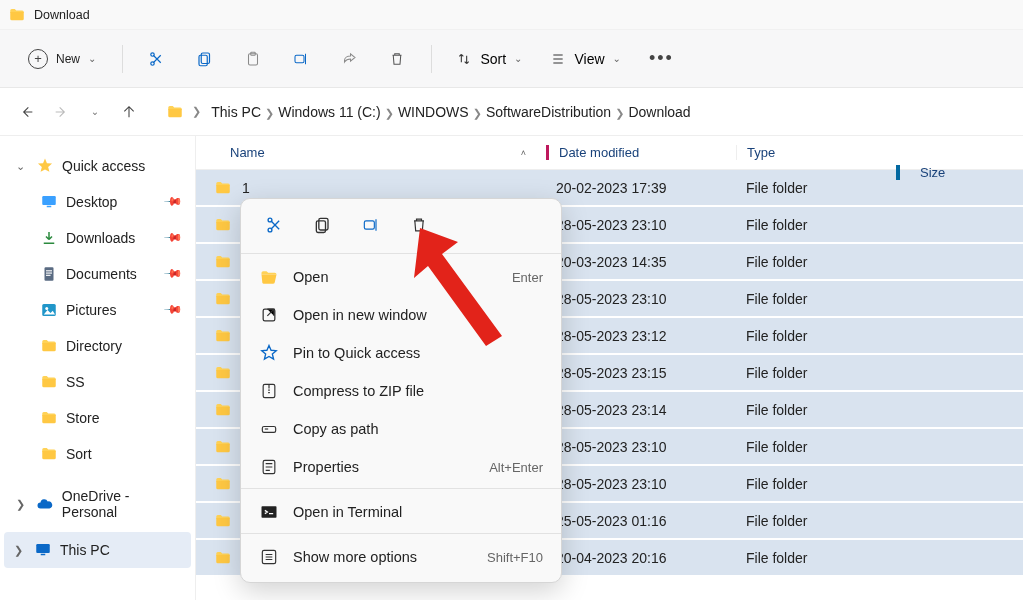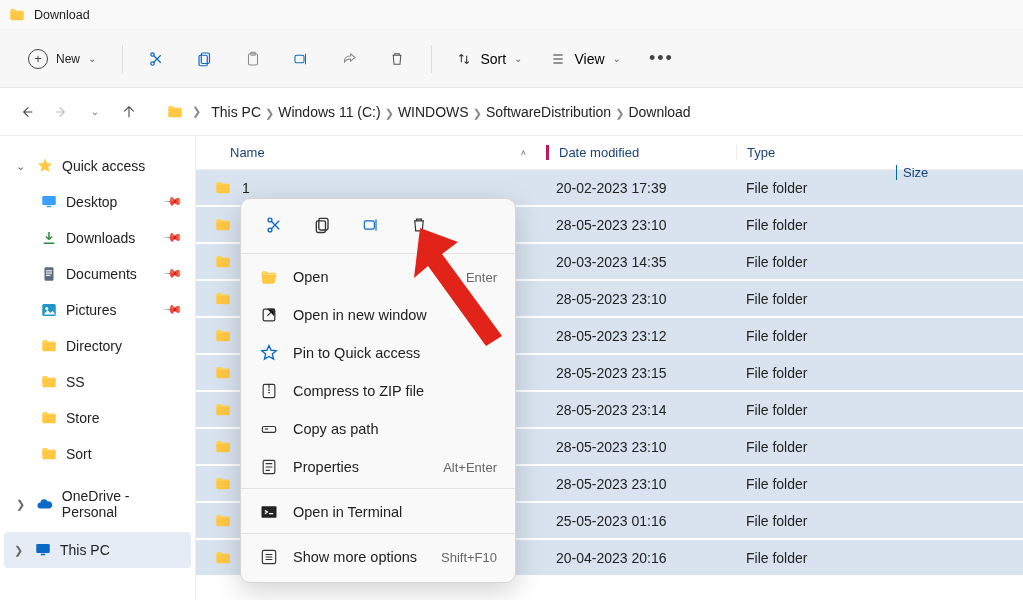--- a/index.html
+++ b/index.html
@@ -41,29 +41,29 @@
 .side-item .pin { position: absolute; right: 14px; color: #888; font-size: 12px; transform: rotate(45deg); }
 .side-item .sicon { width: 18px; height: 18px; display: flex; align-items: center; justify-content: center; }
 
 
 .content { flex: 1; border-left: 1px solid #eee; position: relative; overflow: hidden; }
 .cols { display: flex; height: 34px; align-items: center; border-bottom: 1px solid #eee; font-size: 13px; color: #19427a; }
 .col-name { width: 350px; padding-left: 34px; display: flex; align-items: center; gap: 16px; }
 .col-name .sortup { font-size: 9px; color: #666; margin-left: auto; margin-right: 20px; }
 .col-date { width: 190px; border-left: 3px solid #be185d; padding-left: 10px; }
 .col-type { width: 160px; border-left: 1px solid #eee; padding-left: 10px; }
-.col-size { flex: 1; border-left: 1px solid #0369a1; padding-left: 6px; margin-top: 40px; }
+.col-size { flex: 1; border-left: 4px solid #0369a1; padding-left: 20px; margin-top: 40px; }
 .rows { }
 .row { display: flex; align-items: center; height: 37px; font-size: 14px; color: #222; background: #d9e3ef; border-bottom: 2px solid #fff; }
 .row .rname { width: 350px; padding-left: 18px; display: flex; align-items: center; gap: 10px; overflow: hidden; white-space: nowrap; }
 .row .rdate { width: 190px; padding-left: 10px; }
 .row .rtype { width: 160px; padding-left: 10px; }
 
 
-.ctxmenu { position: absolute; top: 198px; left: 240px; width: 276px; background: #f9f9f9; border: 1px solid #d6d6d6; border-radius: 10px; box-shadow: 0 8px 28px rgba(0,0,0,0.18); z-index: 10; padding-bottom: 6px; overflow: hidden;}
+.ctxmenu { position: absolute; top: 198px; left: 240px; width: 322px; background: #f9f9f9; border: 1px solid #d6d6d6; border-radius: 10px; box-shadow: 0 8px 28px rgba(0,0,0,0.18); z-index: 10; padding-bottom: 6px; overflow: hidden;}
 .ctx-iconrow { display: flex; align-items: center; gap: 8px; padding: 8px 14px 8px 14px; }
 .ctx-iconbtn { width: 40px; height: 36px; display: flex; align-items: center; justify-content: center; border-radius: 6px; cursor: pointer; }
 .ctx-iconbtn svg { width: 20px; height: 20px; }
 .ctx-sep { height: 1px; background: #e2e2e2; margin: 2px 0 4px 0; }
 .ctx-item { display: flex; align-items: center; gap: 14px; padding: 9px 18px 9px 18px; font-size: 14.5px; color: #222; cursor: pointer; }
 .ctx-item .cicon { width: 20px; height: 20px; display: flex; align-items: center; justify-content: center; color: #333; }
 .ctx-item .shortcut { margin-left: auto; font-size: 13px; color: #666; }
 
 
 .red-arrow { position: absolute; top: 218px; left: 410px; z-index: 20; pointer-events: none; }

